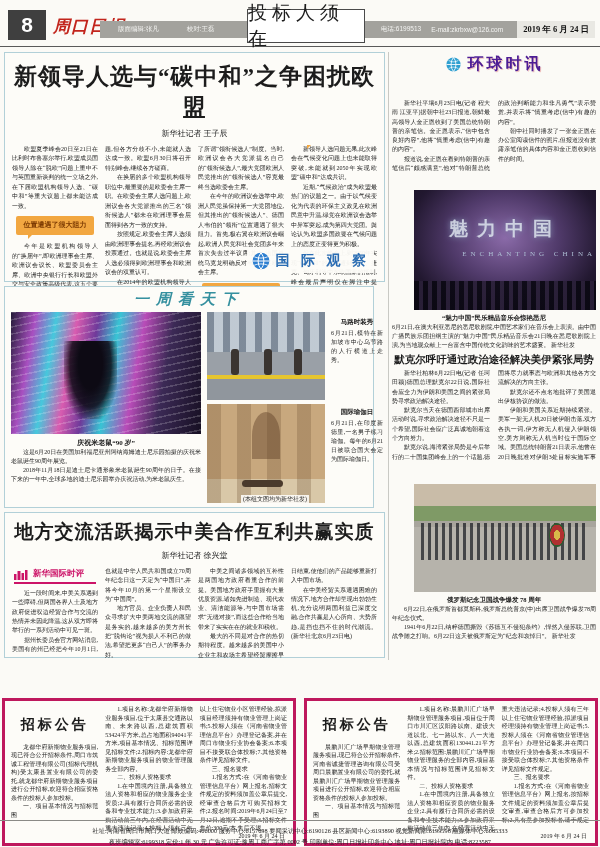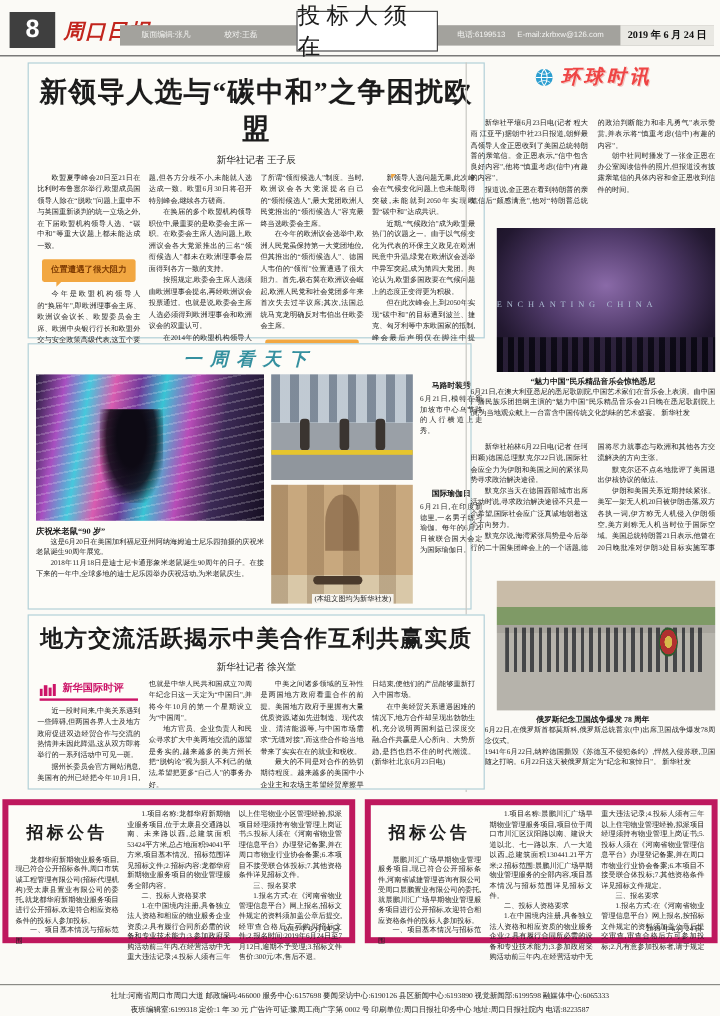--- a/index.html
+++ b/index.html
@@ -18,21 +18,21 @@
   .graybar .sp{flex:1;}
   .graybar .phone{margin-right:10px;} .graybar .email{margin-right:14px;}
   .hdate{background:#e9e8e3;color:#111;font:bold 8.5px "Liberation Serif",serif;
          padding:3px 6px;height:17px;display:flex;align-items:center;}
   .sectionbox{position:absolute;left:247px;top:9px;width:118px;height:34px;background:#fff;
               border:1.5px solid #4a4a4a;display:flex;align-items:center;justify-content:center;
               font-size:19px;letter-spacing:5px;font-weight:500;z-index:2;}
   .hline{position:absolute;left:0;right:0;top:46px;border-top:1.5px solid #5a5a5a;}
 
   
-  .tealbox{position:absolute;border:1px solid #b2d0d8;background:#fdfcf8;margin-left:19px;}
+  .tealbox{position:absolute;border:1px solid #b2d0d8;background:#fdfcf8;}
 
   
   #main-article{left:4px;top:52px;width:381px;height:230px;}
   .main-headline{text-align:center;font-size:23px;font-weight:bold;letter-spacing:1px;margin-top:8px;}
   .byline{text-align:center;font-size:8px;margin:5px 0 6px;color:#222;}
   .article-cols{margin:0 7px;height:160px;column-count:4;column-gap:7px;
                 font-size:6px;line-height:1.58;text-align:justify;overflow:hidden;}
   .blk{margin:0;}
   .blk.para{text-indent:2em;}
   .blk.subhead{background:#f2a741;color:#7c3a02;font-weight:bold;font-size:7px;text-align:center;
@@ -47,21 +47,21 @@
   #week-box{left:4px;top:286px;width:370px;height:222px;}
   .week-title{text-align:center;color:#35909f;font-style:italic;font-weight:bold;
               font-size:15px;letter-spacing:7px;margin-top:3px;}
   .photo{position:absolute;overflow:hidden;}
   .photo-sculpture{left:6px;top:25px;width:190px;height:122px;
     background:
       repeating-linear-gradient(168deg, rgba(255,255,255,.18) 0 1.5px, transparent 1.5px 7px),
       linear-gradient(100deg,#231a38 0%,#a84fc0 12%,#46c8dc 22%,#d85cb0 32%,#6f3a9a 42%,#38c4d4 52%,#b84cb8 64%,#3c2a56 78%,#160f22 100%);}
   .sculpt-fig{position:absolute;left:28%;top:24%;width:28%;height:64%;
     background:radial-gradient(ellipse at 50% 30%, #0d0a14 0 32%, rgba(13,10,20,.85) 55%, transparent 78%);}
-  .wk-cap-title{position:absolute;left:6px;top:151px;width:190px;
+  .wk-cap-title{position:absolute;left:6px;top:151px;width:190px;text-align:center;
                 font-weight:bold;font-size:7px;}
   .wk-cap{position:absolute;left:6px;top:161px;width:190px;font-size:6px;line-height:1.5;
           text-align:justify;height:56px;overflow:hidden;}
   .wk-cap p{margin:0;text-indent:2em;}
   .photo-fashion{left:202px;top:25px;width:118px;height:88px;
     background-image:
       repeating-linear-gradient(90deg, rgba(70,85,105,.55) 0 7px, rgba(190,200,210,.55) 7px 16px),
       linear-gradient(#c3ccd4 0 46%, #9aa0a7 46% 72%, #90969d 72% 100%);
     background-size:100% 46%,100% 100%;background-repeat:no-repeat;}
   .fash-line{position:absolute;left:0;right:0;bottom:24%;height:4px;background:#e6c52e;}
@@ -76,33 +76,33 @@
   .wk-side{position:absolute;left:326px;top:30px;width:52px;font-size:6px;line-height:1.5;text-align:justify;}
   .wk-side2{position:absolute;left:326px;top:120px;width:52px;font-size:6px;line-height:1.5;text-align:justify;}
   .wk-side b{display:block;text-align:center;font-size:6.5px;margin-bottom:2px;}
   .wk-side2 b{display:block;text-align:center;font-size:6.5px;margin-bottom:2px;}
   .credit-note{position:absolute;right:64px;bottom:3px;font-size:6px;background:rgba(253,252,248,.9);padding:0 2px;}
 
   
   .vline{position:absolute;left:388px;top:52px;height:608px;border-left:1px solid #c9c9c4;}
   .gn-header{position:absolute;left:390px;top:54px;width:208px;display:flex;align-items:center;
              justify-content:center;gap:6px;}
-  .gn-header span{color:#ef4444;font-weight:bold;font-style:italic;font-size:16px;letter-spacing:3px;
+  .gn-header span{color:#4c1d95;font-weight:bold;font-size:16px;letter-spacing:3px;
                   text-shadow:1px 1px 0 rgba(207,31,26,.25);}
   .rc-h1{position:absolute;left:390px;top:80px;width:208px;text-align:center;
          font-size:14px;font-weight:bold;letter-spacing:1px;}
   .rc-body{position:absolute;left:392px;width:204px;column-count:2;column-gap:8px;
            font-size:6px;line-height:1.55;text-align:justify;overflow:hidden;}
   #kju-body{top:99px;height:88px;}
   .rc-body p{margin:0;text-indent:2em;}
   .photo-concert{left:414px;top:190px;width:182px;height:120px;
     background:radial-gradient(ellipse at 50% 40%, #8a6aa8 0%, #503a6a 42%, #221830 76%, #150f1e 100%);}
   .concert-cn{position:absolute;top:22%;width:100%;text-align:center;color:#d8dfea;font-size:19px;
               letter-spacing:9px;font-weight:bold;opacity:.9;text-shadow:0 0 6px #8899bb;}
-  .concert-en{position:absolute;top:50%;width:100%;text-align:left;color:#aebfd4;font-size:7px;letter-spacing:4px;}
+  .concert-en{position:absolute;top:50%;width:100%;text-align:right;color:#aebfd4;font-size:7px;letter-spacing:4px;}
   .concert-stage{position:absolute;bottom:0;left:0;right:0;height:24%;
                  background:repeating-linear-gradient(90deg,#0a0812 0 5px,#2a2038 5px 9px);opacity:.92;}
   .cap-title{position:absolute;left:392px;width:204px;text-align:center;font-weight:bold;font-size:6.5px;}
   #cap1-title{top:314px;}
   .cap-text{position:absolute;left:392px;width:204px;font-size:6px;line-height:1.5;text-align:justify;overflow:hidden;}
   #cap1-text{top:323px;height:27px;}
   .rc-h2{position:absolute;left:390px;top:353px;width:208px;text-align:center;
          font-size:10.5px;font-weight:bold;}
   #merkel-body{top:369px;height:110px;}
   .photo-russia{left:414px;top:484px;width:182px;height:108px;
@@ -118,21 +118,21 @@
   
   #local-box{left:4px;top:512px;width:381px;height:146px;}
   .local-headline{text-align:center;font-size:19px;font-weight:bold;letter-spacing:1px;margin-top:6px;}
   .local-cols{margin:3px 7px 0;height:104px;column-count:4;column-gap:7px;
               font-size:6px;line-height:1.55;text-align:justify;overflow:hidden;}
   .local-cols p{margin:0;text-indent:2em;}
   .shiping{display:flex;align-items:flex-end;gap:5px;color:#cc1468;font-weight:bold;font-size:8.5px;
            border-bottom:2px solid #cc1468;padding-bottom:2px;margin:0 2px 5px;}
 
   
-  .tenderbox{position:absolute;top:666px;width:294px;height:120px;border:5px solid #be185d;background:#fdfcf8;}
+  .tenderbox{position:absolute;top:698px;width:294px;height:148px;border:3px solid #be185d;background:#fdfcf8;}
   #tender-left{left:2px;} #tender-right{left:304px;}
   .tender-cols{column-count:3;column-gap:7px;padding:4px 6px;height:138px;
                font-size:6px;line-height:1.42;text-align:justify;overflow:hidden;}
   .tender-cols p{margin:0;text-indent:2em;}
   .tender-title{font-size:14px;font-weight:bold;letter-spacing:3px;text-align:center;margin:10px 0 8px;}
   .tender-date{position:absolute;right:8px;bottom:2px;font-size:6px;}
 
   
   #footer{position:absolute;left:0;right:0;top:820px;border-top:1px solid #8a8a86;
           padding-top:4px;text-align:center;font-size:6.3px;line-height:1.8;color:#222;}
@@ -167,20 +167,28 @@
         <div class="blk para" data-name="article-block">今年是欧盟机构领导人的“换届年”,即欧洲理事会主席、欧洲议会议长、欧盟委员会主席、欧洲中央银行行长和欧盟外交与安全政策高级代表,这五个要职的人选是本次峰会最重要的议题,但各方分歧不小,未能就人选达成一致。欧盟6月30日将召开特别峰会,继续各方磋商。</div>
         <div class="blk para" data-name="article-block">在换届的多个欧盟机构领导职位中,最重要的是欧委会主席一职。在欧委会主席人选问题上,欧洲议会各大党派推出的三名“领衔候选人”都未在欧洲理事会层面得到各方一致的支持。</div>
         <div class="blk para" data-name="article-block">按照规定,欧委会主席人选须由欧洲理事会提名,再经欧洲议会投票通过。也就是说,欧委会主席人选必须得到欧洲理事会和欧洲议会的双重认可。</div>
         <div class="blk para" data-name="article-block">在2014年的欧盟机构领导人换届时,欧委会主席人选首次适用了所谓“领衔候选人”制度。当时,欧洲议会各大党派提名自己的“领衔候选人”,最大党团欧洲人民党推出的“领衔候选人”容克最终当选欧委会主席。</div>
         <div class="blk para" data-name="article-block">在今年的欧洲议会选举中,欧洲人民党虽保持第一大党团地位,但其推出的“领衔候选人”、德国人韦伯的“领衔”位置遭遇了很大阻力。首先,极右翼在欧洲议会崛起,欧洲人民党和社会党团多年来首次失去过半议席;其次,法国总统马克龙明确反对韦伯出任欧委会主席。</div>
         <div class="blk subhead" data-name="article-block">“碳中和”难获共识</div>
         <div class="blk para" data-name="article-block">新领导人选问题无果,此次峰会在气候变化问题上也未能取得突破,未能就到2050年实现欧盟“碳中和”达成共识。</div>
         <div class="blk para" data-name="article-block">近期,“气候政治”成为欧盟最热门的议题之一。由于以气候变化为代表的环保主义政见在欧洲民意中升温,绿党在欧洲议会选举中异军突起,成为第四大党团。舆论认为,欧盟多国政要在气候问题上的态度正变得更为积极。</div>
         <div class="blk para" data-name="article-block">但在此次峰会上,到2050年实现“碳中和”的目标遭到波兰、捷克、匈牙利等中东欧国家的抵制,峰会最后声明仅在脚注中提及“2050年碳中和”。(新华社布鲁塞尔6月22日电)</div>
       </div>
+    <div class="obs-tag" data-name="international-observation-tag">
+      <svg width="20" height="20" viewBox="0 0 24 24" data-name="globe-icon">
+        <circle cx="12" cy="12" r="10" fill="#2e7fd0"></circle>
+        <path d="M2 12h20M12 2a16 16 0 010 20M12 2a16 16 0 000 20" stroke="#fff" fill="none" stroke-width="1.2"></path>
+        <path d="M4 7c3 2 13 2 16 0M4 17c3-2 13-2 16 0" stroke="#fff" fill="none" stroke-width="1"></path>
+      </svg>
+      <span data-name="observation-tag-label">国 际 观 察</span>
+    </div>
   </div>
 
   <div class="tealbox" id="week-box" data-name="week-in-pictures-section">
     <div class="week-title" data-name="week-section-title">一周看天下</div>
     <div class="photo photo-sculpture" data-name="photo-disney-exhibit">
       <span class="sculpt-fig" data-name="sculpture-silhouette"></span>
     </div>
     <div class="wk-cap-title" data-name="mickey-caption-title">庆祝米老鼠“90 岁”</div>
     <div class="wk-cap" data-name="mickey-caption">
 
@@ -218,26 +226,28 @@
     <span data-name="global-news-label">环球时讯</span>
   </div>
   <div class="rc-body" id="kju-body" data-name="kim-letter-body">
 
   <p data-name="body-paragraph">新华社平壤6月23日电(记者 程大雨 江亚平)据朝中社23日报道,朝鲜最高领导人金正恩收到了美国总统特朗普的亲笔信。金正恩表示,“信中包含良好内容”,他将“慎重考虑(信中)有趣的内容”。</p>
       <p data-name="body-paragraph">报道说,金正恩在看到特朗普的亲笔信后“颇感满意”,他对“特朗普总统的政治判断能力和非凡勇气”表示赞赏,并表示将“慎重考虑(信中)有趣的内容”。</p>
       <p data-name="body-paragraph">朝中社同时播发了一张金正恩在办公室阅读信件的照片,但报道没有披露亲笔信的具体内容和金正恩收到信件的时间。</p>
     </div>
 
   <div class="photo photo-concert" data-name="photo-enchanting-china-concert">
+    <div class="concert-cn" data-name="concert-backdrop-chinese">魅力中国</div>
     <div class="concert-en" data-name="concert-backdrop-english">ENCHANTING CHINA</div>
     <div class="concert-stage" data-name="orchestra-silhouette"></div>
   </div>
   <div class="cap-title" id="cap1-title" data-name="concert-caption-title">“魅力中国”民乐精品音乐会惊艳悉尼</div>
   <div class="cap-text" id="cap1-text" data-name="concert-caption-text">6月21日,在澳大利亚悉尼的悉尼歌剧院,中国艺术家们在音乐会上表演。由中国广播民族乐团担纲主演的“魅力中国”民乐精品音乐会21日晚在悉尼歌剧院上演,为当地观众献上一台富含中国传统文化韵味的艺术盛宴。 新华社发</div>
 
+  <div class="rc-h2" data-name="merkel-headline">默克尔呼吁通过政治途径解决美伊紧张局势</div>
   <div class="rc-body" id="merkel-body" data-name="merkel-body">
 
   <p data-name="body-paragraph">新华社柏林6月22日电(记者 任珂 田颖)德国总理默克尔22日说,国际社会应全力为伊朗和美国之间的紧张局势寻求政治解决途径。</p>
       <p data-name="body-paragraph">默克尔当天在德国西部城市出席活动时说,寻求政治解决途径不只是一个希望,国际社会应广泛真诚地朝着这个方向努力。</p>
       <p data-name="body-paragraph">默克尔说,海湾紧张局势是今后举行的二十国集团峰会上的一个话题,德国将尽力就事态与欧洲和其他各方交流解决的方向主张。</p>
       <p data-name="body-paragraph">默克尔还不点名地批评了美国退出伊核协议的做法。</p>
       <p data-name="body-paragraph">伊朗和美国关系近期持续紧张。美军一架无人机20日被伊朗击落,双方各执一词,伊方称无人机侵入伊朗领空,美方则称无人机当时位于国际空域。美国总统特朗普21日表示,他曾在20日晚批准对伊朗3处目标实施军事打击,但在行动开始前10分钟叫停了这次行动。</p>
     </div>
 
   <div class="photo photo-russia" data-name="photo-russia-memorial">

